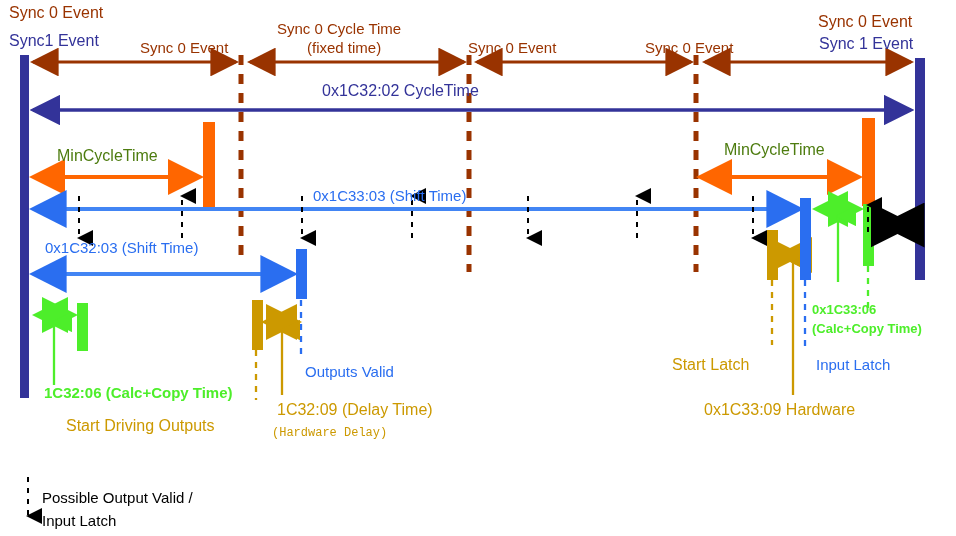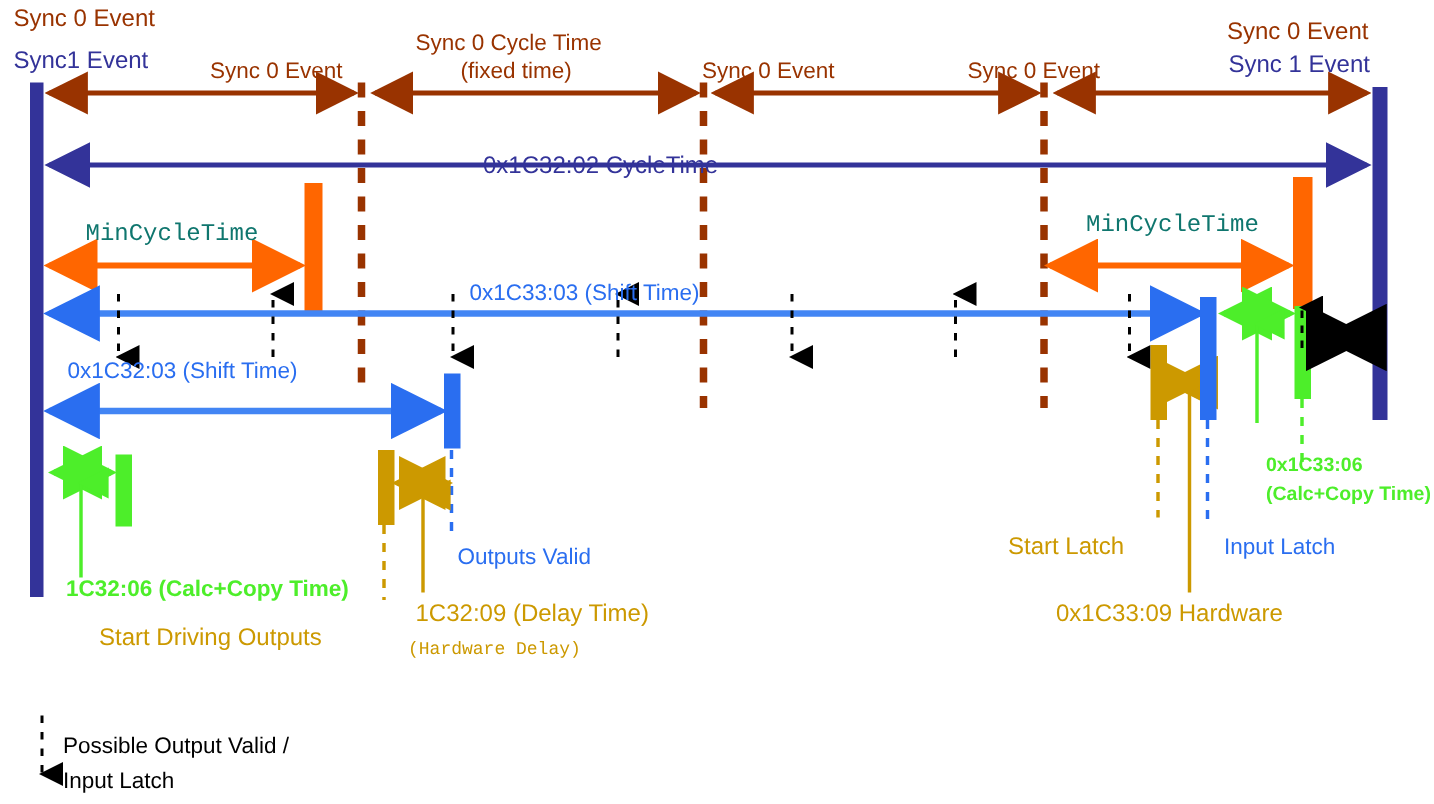--- a/index.html
+++ b/index.html
@@ -7,27 +7,27 @@
     width:956px;height:536px;background:#ffffff;position:relative;
     font-family:"Liberation Sans", sans-serif;
     overflow:hidden;
   }
   #stage{position:absolute;left:0;top:0;width:956px;height:408px;}
   svg.layer{position:absolute;left:0;top:0;width:956px;height:536px;pointer-events:none;}
   .lbl{position:absolute;white-space:nowrap;line-height:1;}
   .brown{color:#993300;}
   .dblue{color:#333399;}
   .blue{color:#2A6EF0;}
-  .orange{color:#0f766e;font-family:Liberation Mono, monospace;}
+  .orange{color:#4d7c0f;}
   .green{color:#4DEE2A;}
   .gold{color:#CC9900;}
   .black{color:#000000;}
   .f15{font-size:15px;}
   .f16{font-size:16px;}
-  .f13{font-size:13px;margin-left:32px;}
+  .f13{font-size:13px;}
   .f12{font-size:12px;}
   .bold{font-weight:bold;}
 </style>
 </head>
 <body>
 
 <div id="stage">
 
   <svg class="layer" viewBox="0 0 956 536">
     <defs>
@@ -162,21 +162,21 @@
 
   <div class="lbl brown f15" style="left:277px;top:21px;">Sync 0 Cycle Time</div>
   <div class="lbl brown f15" style="left:307px;top:40px;">(fixed time)</div>
 
   <div class="lbl brown f15" style="left:468px;top:40px;">Sync 0 Event</div>
   <div class="lbl brown f15" style="left:645px;top:40px;">Sync 0 Event</div>
 
   <div class="lbl brown f16" style="left:818px;top:14px;">Sync 0 Event</div>
   <div class="lbl dblue f16" style="left:819px;top:36px;">Sync 1 Event</div>
 
-  <div class="lbl dblue f16" style="left:322px;top:83px;margin-top:20px;">0x1C32:02 CycleTime</div>
+  <div class="lbl dblue f16" style="left:322px;top:83px;">0x1C32:02 CycleTime</div>
 
   <div class="lbl orange f16" style="left:57px;top:148px;">MinCycleTime</div>
   <div class="lbl orange f16" style="left:724px;top:142px;">MinCycleTime</div>
 
   <div class="lbl blue f15" style="left:313px;top:188px;">0x1C33:03 (Shift Time)</div>
   <div class="lbl blue f15" style="left:45px;top:240px;">0x1C32:03 (Shift Time)</div>
 
   <div class="lbl green f15 bold" style="left:12px;top:385px;margin-left:32px;">1C32:06 (Calc+Copy Time)</div>
   <div class="lbl gold f16" style="left:66px;top:418px;">Start Driving Outputs</div>
 

